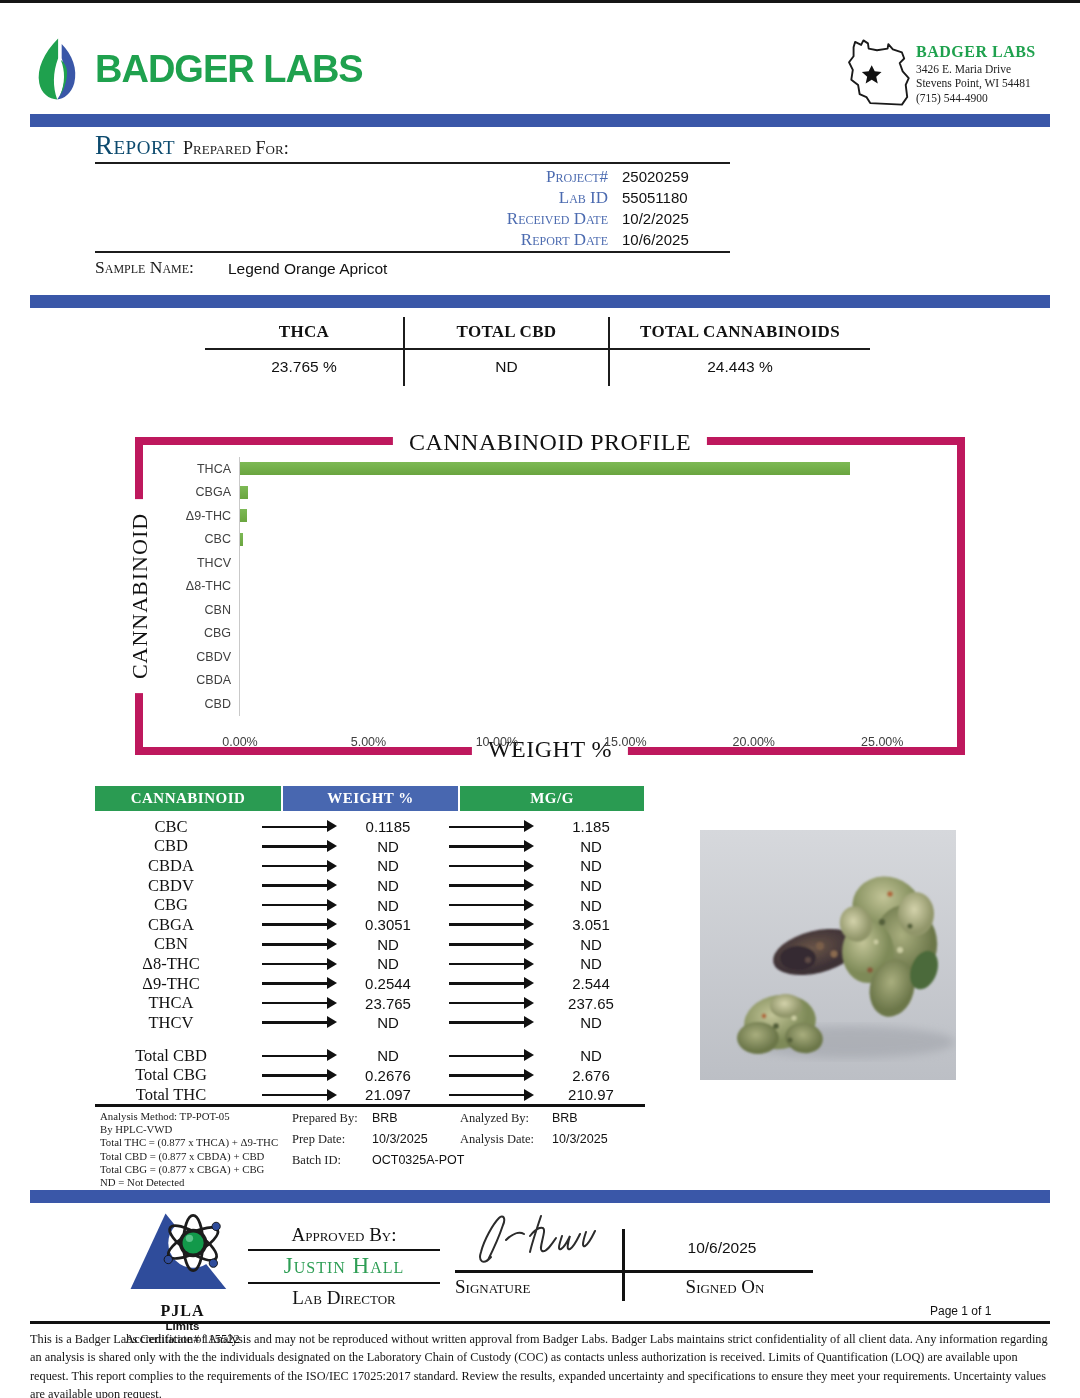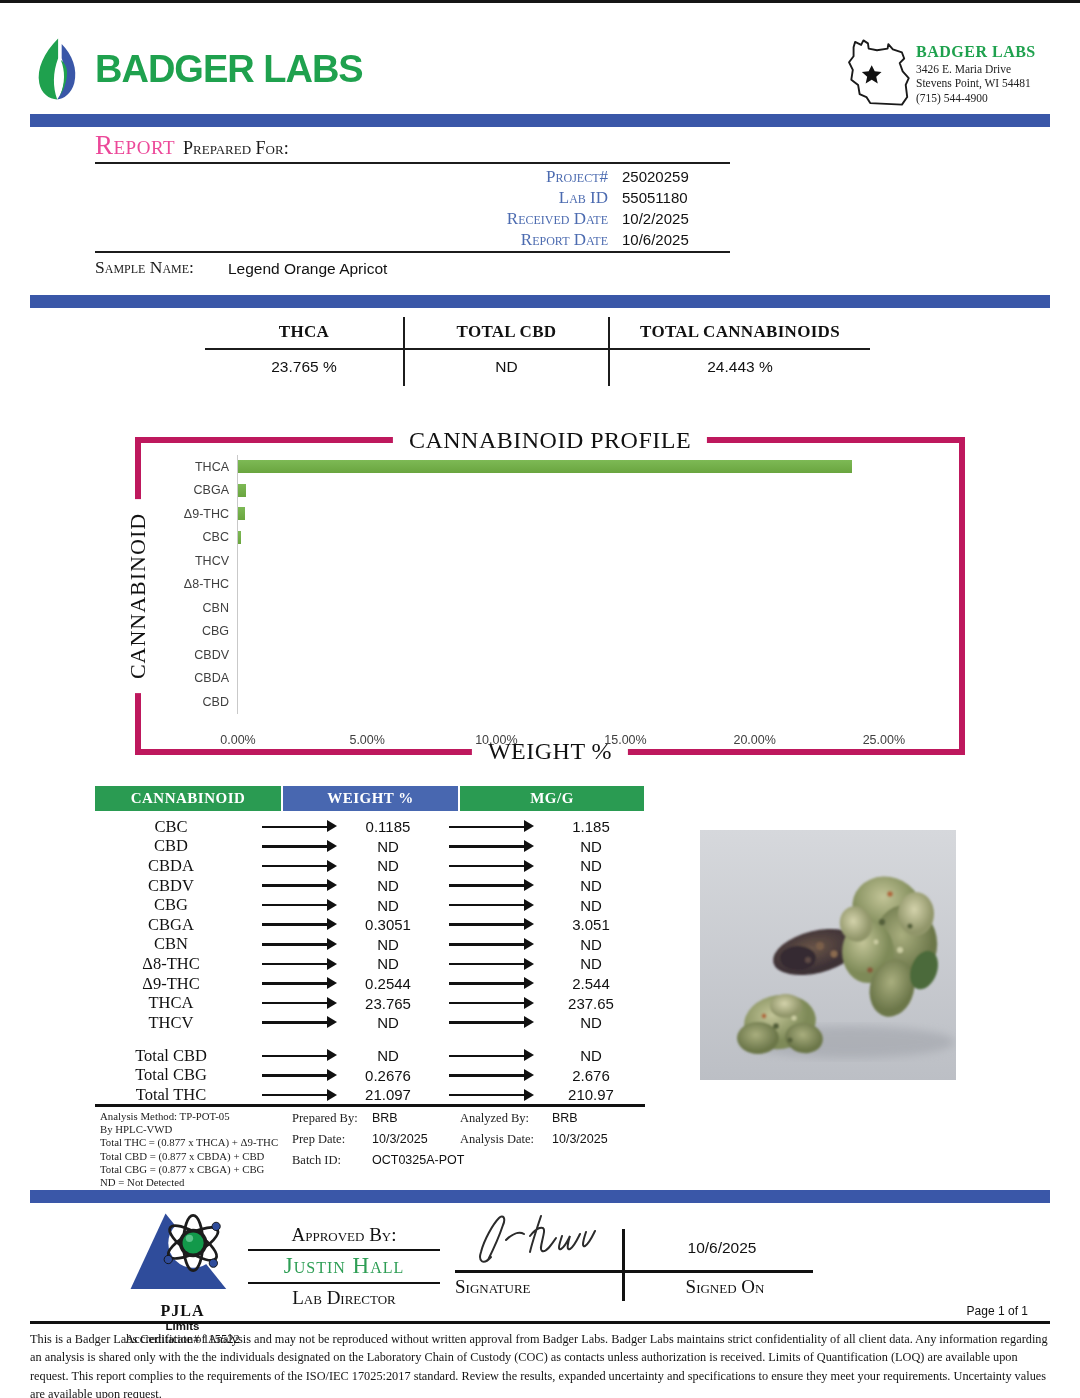--- a/index.html
+++ b/index.html
@@ -23,41 +23,41 @@
   #wi-mark { left:843px; top:38px; }
   #lab-info { left:916px; top:42px; width:155px; line-height:1.25; }
   #lab-info .lab-name { color:#1FA14E; font-weight:bold; font-size:16px; letter-spacing:.5px; }
   #lab-info .lab-line { font-size:11.5px; color:#222; }
 
   .blue-rule { left:30px; width:1020px; height:13px; background:#3A57A8; }
   #blue1 { top:114px; } #blue2 { top:295px; } #blue3 { top:1190px; }
 
   
   #report-head { left:95px; top:130px; display:flex; align-items:baseline; gap:8px; }
-  #report-word { font-variant:small-caps; font-size:27px; color:#ec4899; letter-spacing:.5px; }
+  #report-word { font-variant:small-caps; font-size:27px; color:#0c4a6e; letter-spacing:.5px; }
   #prepared-for { font-variant:small-caps; font-size:18px; color:#1b1b1b; }
   .hair-rule { left:95px; width:635px; height:2px; background:#1c1c1c; }
   #rule-a { top:162px; } #rule-b { top:251px; }
   #report-fields { left:95px; top:166px; width:635px; }
   .field-row { display:flex; align-items:center; height:21px; }
   .field-label { flex:1; text-align:right; font-variant:small-caps; font-size:17px; color:#4C6BB0; padding-right:14px; }
   .field-value { width:108px; text-align:left; font-family:"Liberation Sans", sans-serif; font-size:15px; color:#111; }
   #sample-row { left:95px; top:257px; display:flex; align-items:flex-end; }
   #sample-label { font-variant:small-caps; font-size:17.5px; color:#1b1b1b; }
   #sample-value { font-family:"Liberation Sans", sans-serif; font-size:15.5px; margin-left:34px; }
 
   
   #summary { left:205px; top:317px; width:665px; display:grid; grid-template-columns:200px 205px 260px; }
   .sum-cell { text-align:center; }
   .sum-head { font-weight:bold; font-size:17px; padding:5px 0 6px; border-bottom:2px solid #1c1c1c; letter-spacing:.3px; }
   .sum-val  { font-family:"Liberation Sans", sans-serif; font-size:15.5px; padding:8px 0 10px; }
   .sum-div  { border-right:2px solid #1c1c1c; }
 
   
-  #chart-box { left:135px; top:437px; width:830px; height:318px; border:6px solid #be185d; background:#fff; }
+  #chart-box { left:135px; top:437px; width:830px; height:318px; border:8px solid #be185d; background:#fff; }
   #chart-title { position:absolute; top:-16px; left:50%; transform:translateX(-50%);
     background:#fff; padding:0 16px; font-size:24px; letter-spacing:.5px; white-space:nowrap; }
   #chart-ylabel { position:absolute; left:-16px; top:50%;
     transform:translateY(-50%) rotate(180deg); writing-mode:vertical-rl;
     background:#fff; padding:14px 0; font-size:22px; letter-spacing:1px; }
   #chart-xlabel { position:absolute; bottom:-16px; left:50%; transform:translateX(-50%);
     background:#fff; padding:0 16px; font-size:24px; letter-spacing:.5px; }
   #chart-rows { position:absolute; left:0; top:12px; right:8px; }
   .chart-row { display:flex; align-items:center; height:23.5px; }
   .chart-cat { width:96px; text-align:right; padding-right:8px;
@@ -116,21 +116,21 @@
   #sig-divider { position:absolute; left:167px; top:16px; width:2.5px; height:72px; background:#111; }
   #signed-date { position:absolute; left:188px; top:26px; width:158px; text-align:center;
     font-family:"Liberation Sans", sans-serif; font-size:15.5px; }
   #sig-rule { position:absolute; left:0; top:57px; width:358px; height:3px; background:#111; }
   #sig-label { position:absolute; left:0; top:63px; width:168px; text-align:left;
     font-variant:small-caps; font-size:19px; }
   #signedon-label { position:absolute; left:186px; top:63px; width:168px; text-align:center;
     font-variant:small-caps; font-size:19px; }
 
   
-  #page-label { left:908px; top:1304px; width:120px; text-align:right;
+  #page-label { left:930px; top:1304px; width:120px; text-align:left;
     font-family:"Liberation Sans", sans-serif; font-size:12px; color:#111; }
   #footer-rule { left:30px; top:1321px; width:1020px; height:3px; background:#111; }
   #disclaimer { left:30px; top:1330px; width:1022px; font-size:12.3px; line-height:1.5;
     color:#141414; text-align:left; }
 </style>
 </head>
 <body>
 
 <div id="page">
 

